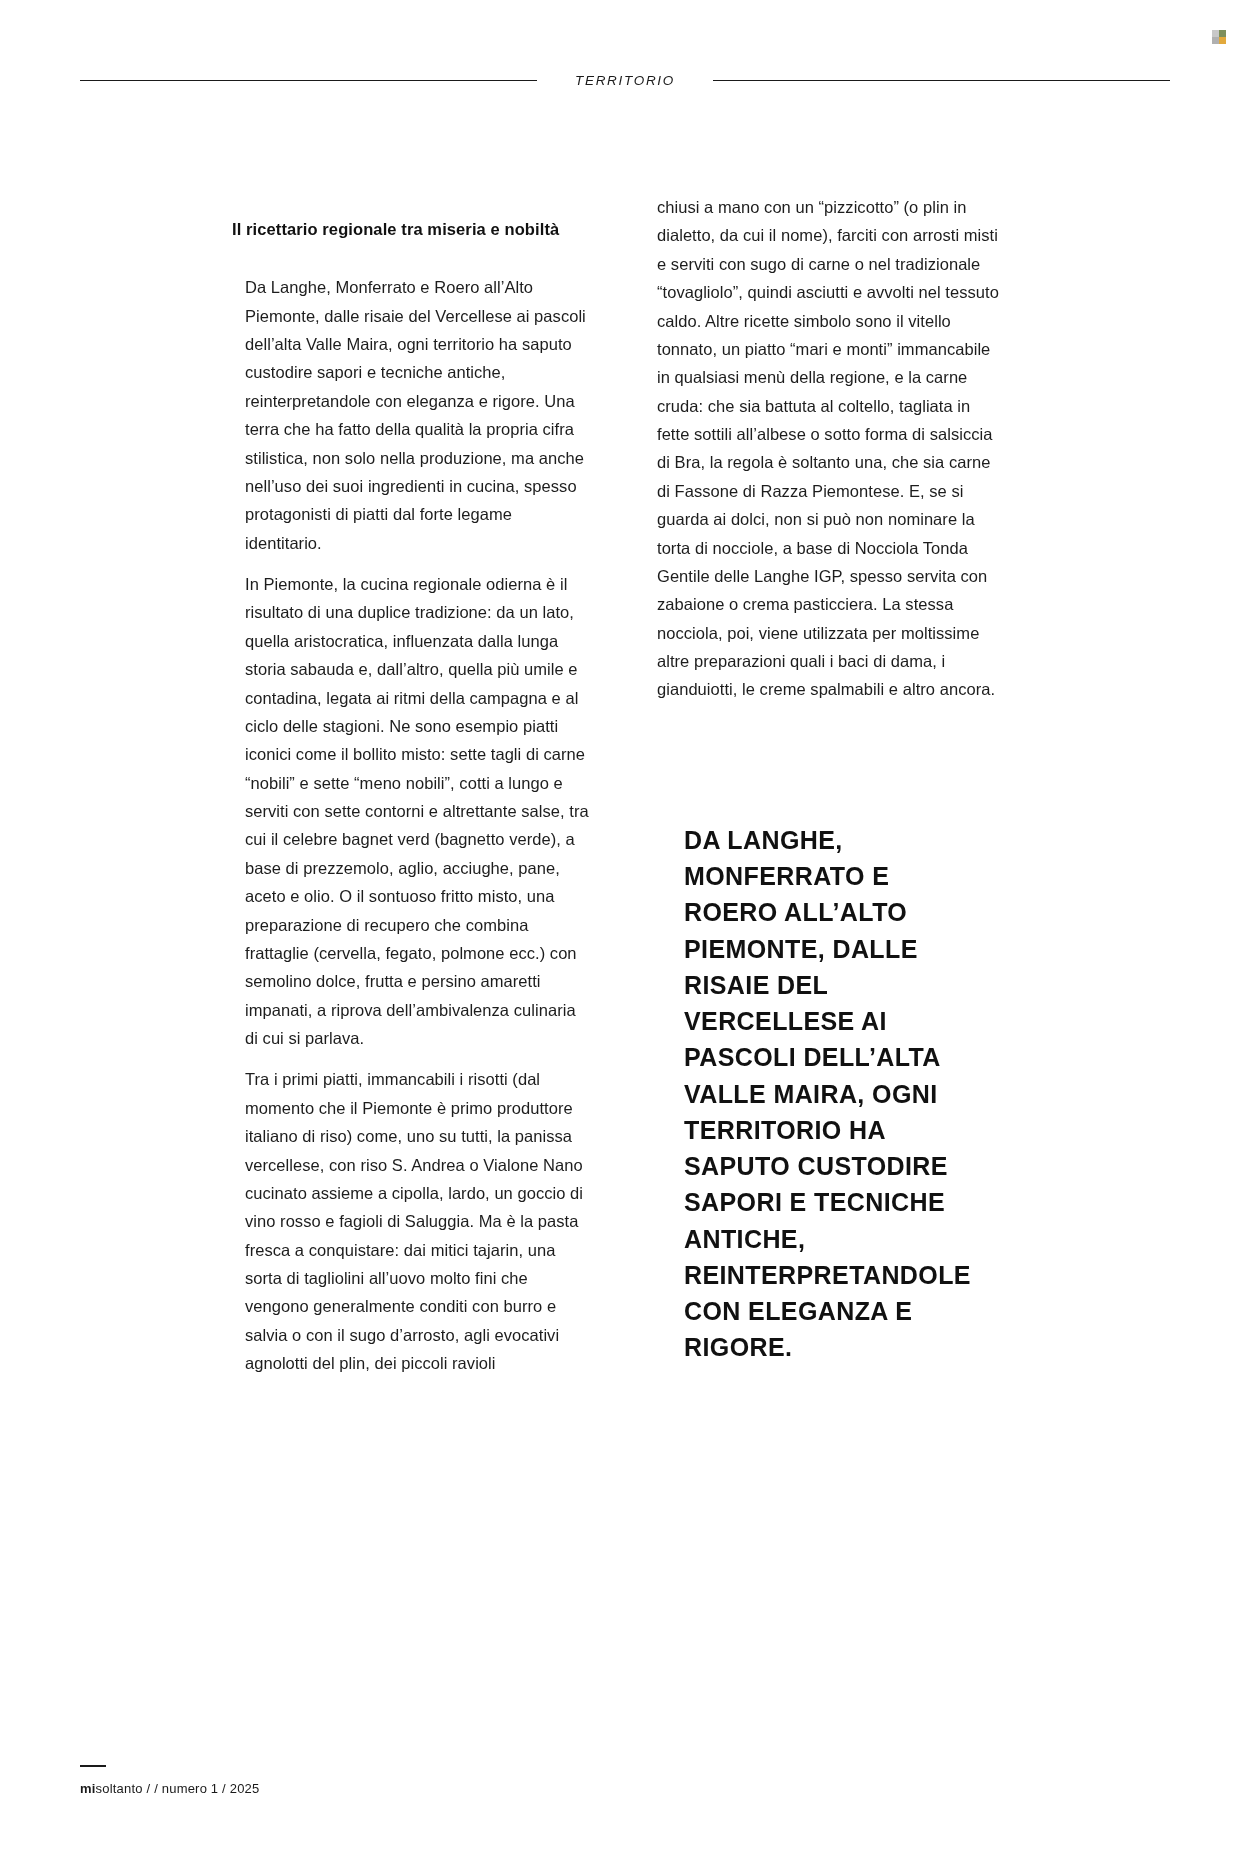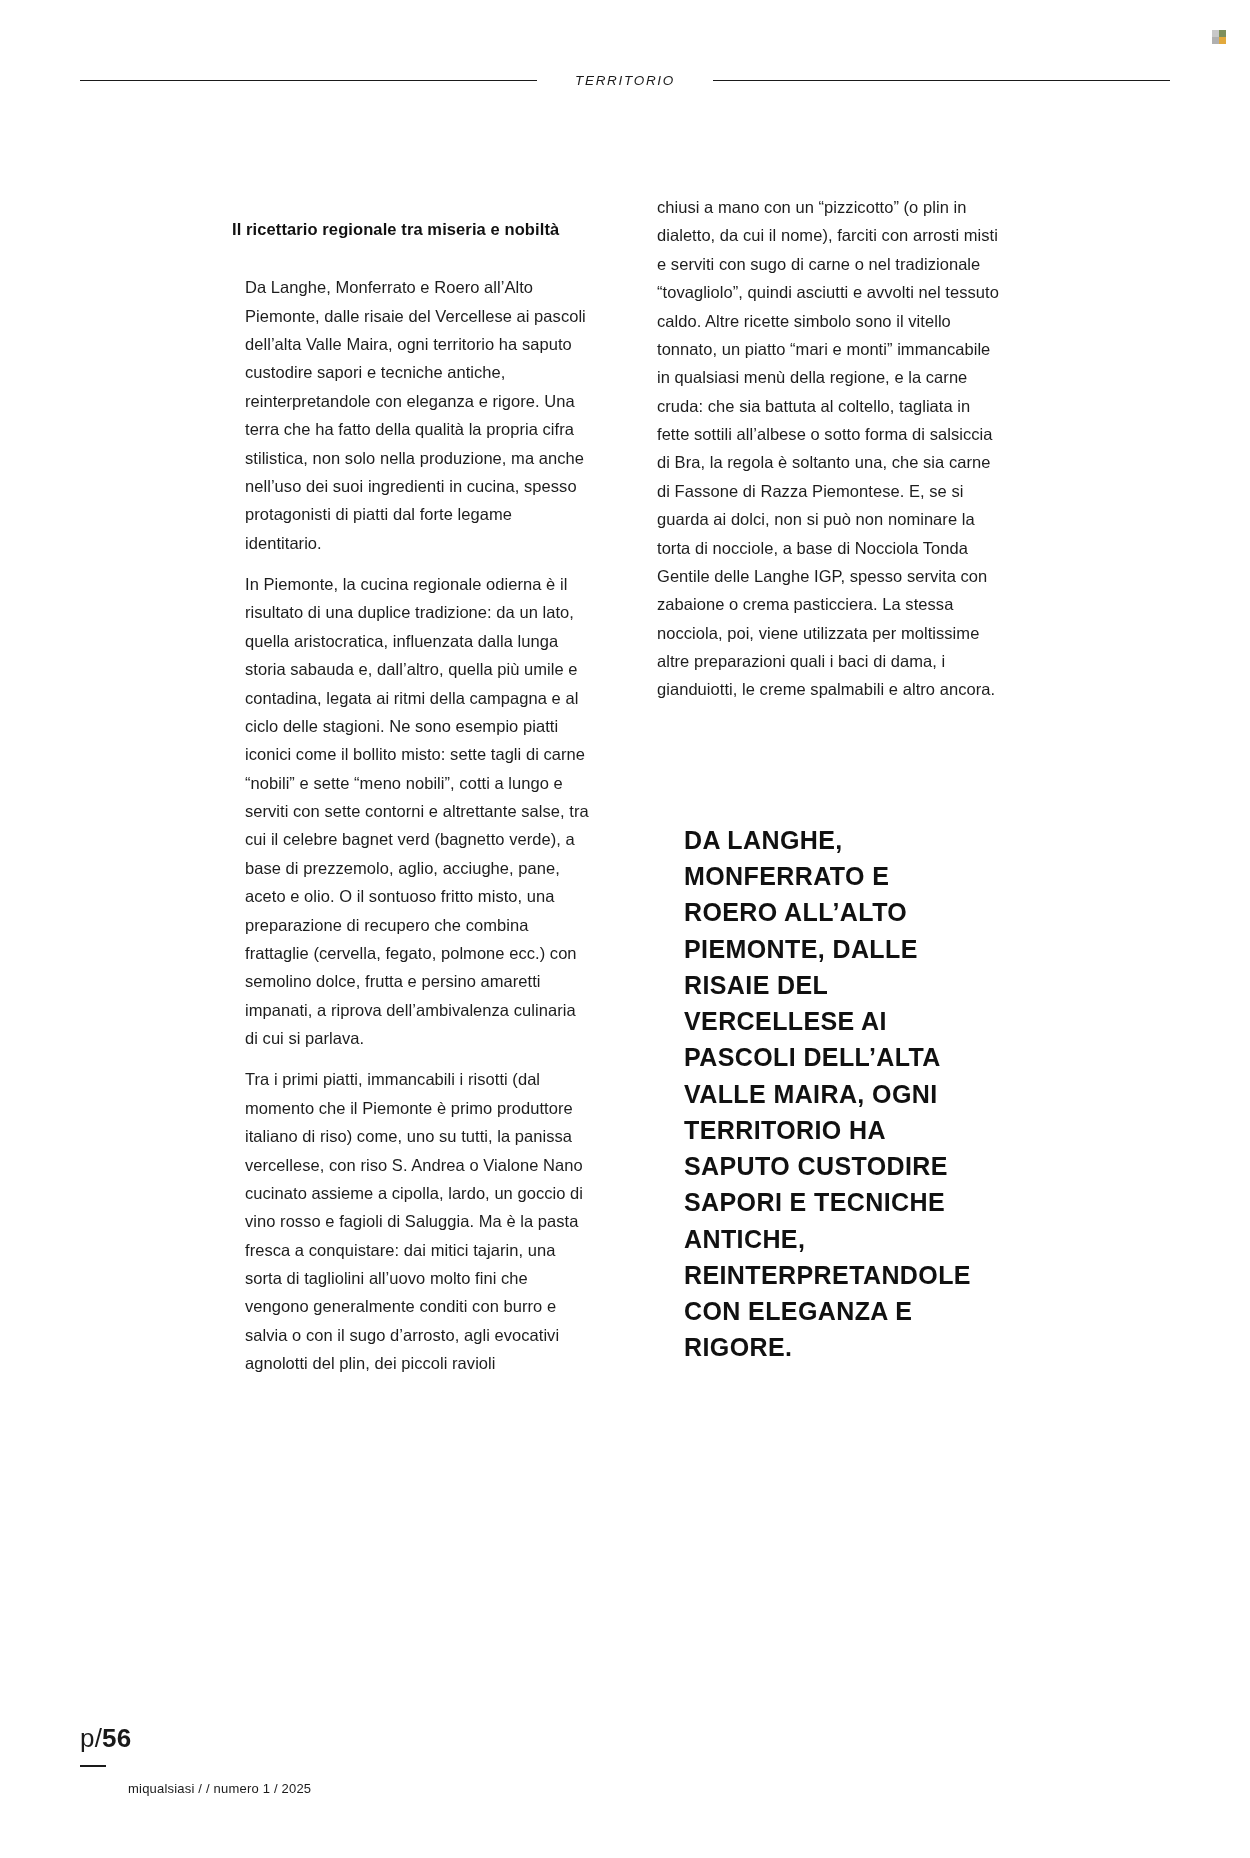--- a/index.html
+++ b/index.html
@@ -129,21 +129,21 @@
     width: 26px;
     height: 2px;
     background: #1a1a1a;
     margin-bottom: 14px;
   }
   .colophon {
     font-size: 13px;
     color: #1a1a1a;
     letter-spacing: 0.2px;
   }
-  .colophon .brand-mi { font-weight: 400; margin-left: 48px; }
+  .colophon .brand-mi { font-weight: 700; }
   .colophon .brand-alimento { font-weight: 400; }
 </style>
 </head>
 <body>
 
 <div class="corner-mark">
   <span class="q q1"></span>
   <span class="q q2"></span>
   <span class="q q3"></span>
   <span class="q q4"></span>
@@ -167,21 +167,18 @@
 
     <div class="col">
       <p class="body-text">chiusi a mano con un “pizzicotto” (o plin in dialetto, da cui il nome), farciti con arrosti misti e serviti con sugo di carne o nel tradizionale “tovagliolo”, quindi asciutti e avvolti nel tessuto caldo. Altre ricette simbolo sono il vitello tonnato, un piatto “mari e monti” immancabile in qualsiasi menù della regione, e la carne cruda: che sia battuta al coltello, tagliata in fette sottili all’albese o sotto forma di salsiccia di Bra, la regola è soltanto una, che sia carne di Fassone di Razza Piemontese. E, se si guarda ai dolci, non si può non nominare la torta di nocciole, a base di Nocciola Tonda Gentile delle Langhe IGP, spesso servita con zabaione o crema pasticciera. La stessa nocciola, poi, viene utilizzata per moltissime altre preparazioni quali i baci di dama, i gianduiotti, le creme spalmabili e altro ancora.</p>
       <blockquote class="pullquote">DA LANGHE, MONFERRATO E ROERO ALL’ALTO PIEMONTE, DALLE RISAIE DEL VERCELLESE AI PASCOLI DELL’ALTA VALLE MAIRA, OGNI TERRITORIO HA SAPUTO CUSTODIRE SAPORI E TECNICHE ANTICHE, REINTERPRETANDOLE CON ELEGANZA E RIGORE.</blockquote>
     </div>
 
   </div>
 </main>
 
 <footer class="footer">
-  <div class="folio">
-    <span class="p-prefix">p</span><span class="p-sep">/</span><span class="p-num">56</span>
-  </div>
   <div class="folio-rule"></div>
   <div class="colophon">
-    <span class="brand-mi">mi</span><span class="brand-alimento">qualsiasi</span>
+    <span class="brand-mi">mi</span><span class="brand-alimento">soltanto</span>
     <span>/ / numero 1 / 2025</span>
   </div>
 </footer>
 
 </body></html>

